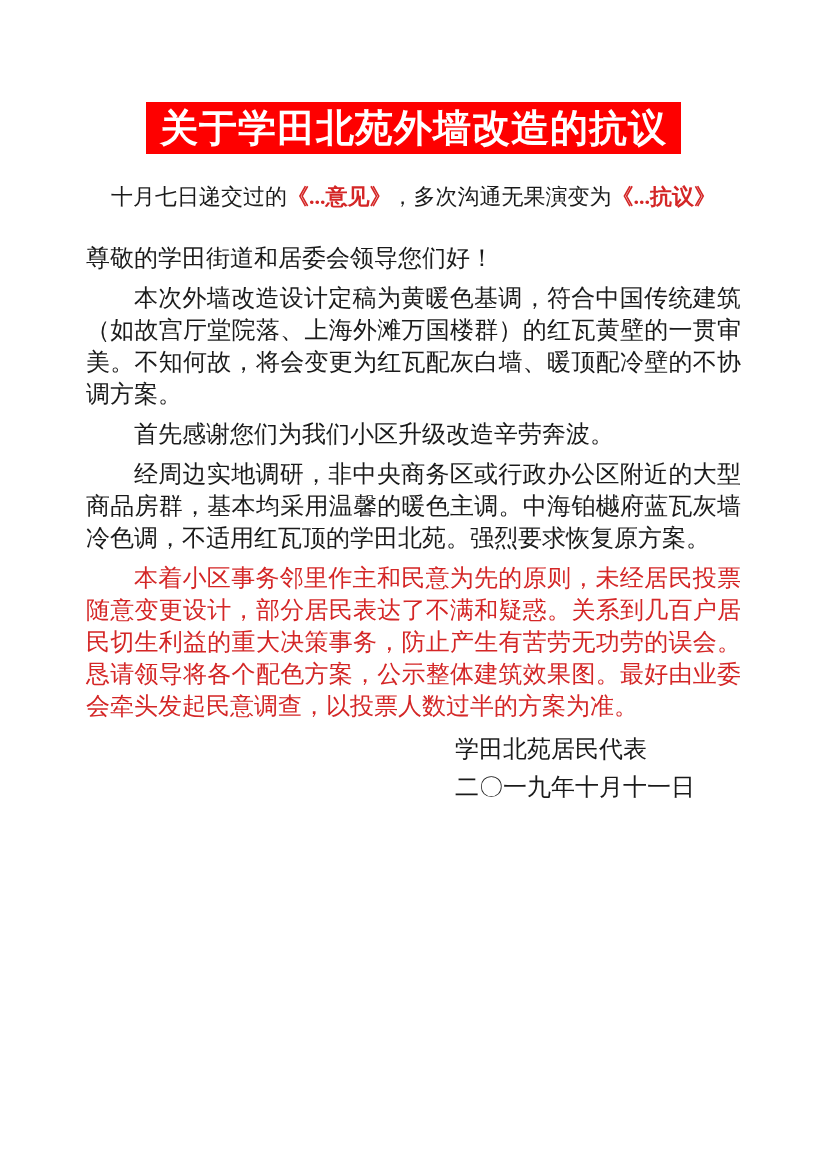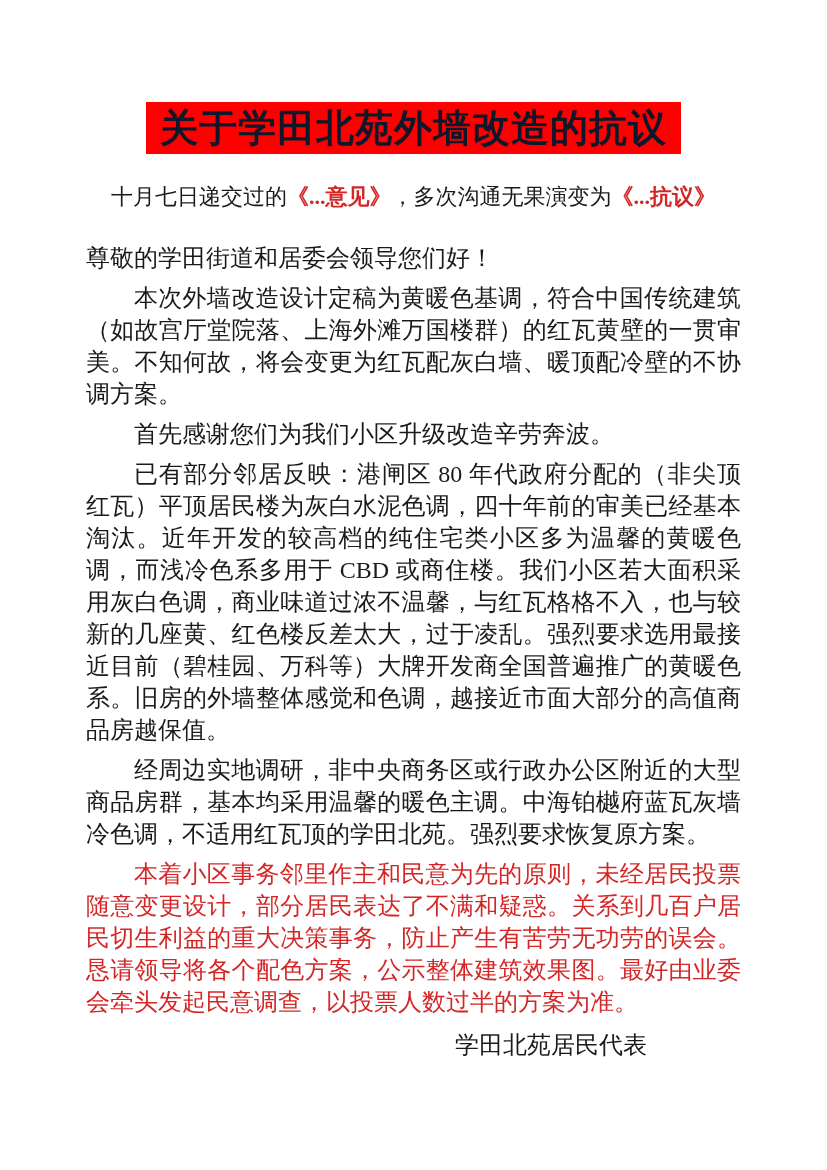--- a/index.html
+++ b/index.html
@@ -17,21 +17,21 @@
     font-family: "Liberation Serif", "DejaVu Serif", serif;
     color: #1a1a1a;
   }
   .title-wrap {
     padding-top: 102px;
     text-align: center;
   }
   .doc-title {
     display: inline-block;
     background: #fe0000;
-    color: #0f172a;
+    color: #ffffff;
     font-family: "Liberation Sans", "DejaVu Sans", sans-serif;
     font-weight: bold;
     font-size: 38px;
     line-height: 1.38;
     padding: 0 14px;
     letter-spacing: 1px;
   }
   .subtitle {
     margin-top: 28px;
     text-align: center;
@@ -77,22 +77,22 @@
   </div>
 
   <div class="subtitle">
     <span>十月七日递交过的</span><span class="hl">《...意见》</span><span>，多次沟通无果演变为</span><span class="hl">《...抗议》</span>
   </div>
 
   <div class="content">
     <p>尊敬的学田街道和居委会领导您们好！</p>
     <p class="indent">本次外墙改造设计定稿为黄暖色基调，符合中国传统建筑（如故宫厅堂院落、上海外滩万国楼群）的红瓦黄壁的一贯审美。不知何故，将会变更为红瓦配灰白墙、暖顶配冷壁的不协调方案。</p>
     <p class="indent">首先感谢您们为我们小区升级改造辛劳奔波。</p>
-    <p class="indent">已有部分邻居反映：港闸区 80 年代政府分配的（非尖顶红瓦）平顶居民楼为灰白水泥色调，四十年前的审美已经基本淘汰。近年开发的较高档的纯住宅类小区多为温馨的黄暖色调，而浅冷色系多用于 CBD 或商住楼。我们小区若大面积采用灰白色调，商业味道过浓不温馨，与红瓦格格不入，也与较新的几座黄、红色楼反差太大，过于凌乱。强烈要求选用最接近目前（碧桂园、万科等）大牌开发商全国普遍推广的黄暖色系。旧房的外墙整体感觉和色调，越接近市面大部分的高值商品房越保值。</p>
     <p class="indent">经周边实地调研，非中央商务区或行政办公区附近的大型商品房群，基本均采用温馨的暖色主调。中海铂樾府蓝瓦灰墙冷色调，不适用红瓦顶的学田北苑。强烈要求恢复原方案。</p>
     <p class="indent appeal">本着小区事务邻里作主和民意为先的原则，未经居民投票随意变更设计，部分居民表达了不满和疑惑。关系到几百户居民切生利益的重大决策事务，防止产生有苦劳无功劳的误会。恳请领导将各个配色方案，公示整体建筑效果图。最好由业委会牵头发起民意调查，以投票人数过半的方案为准。</p>
 
     <div class="signature">
       <div>学田北苑居民代表</div>
+      <div>二〇一九年十月十一日</div>
     </div>
   </div>
 
 </div>
 
 </body></html>

